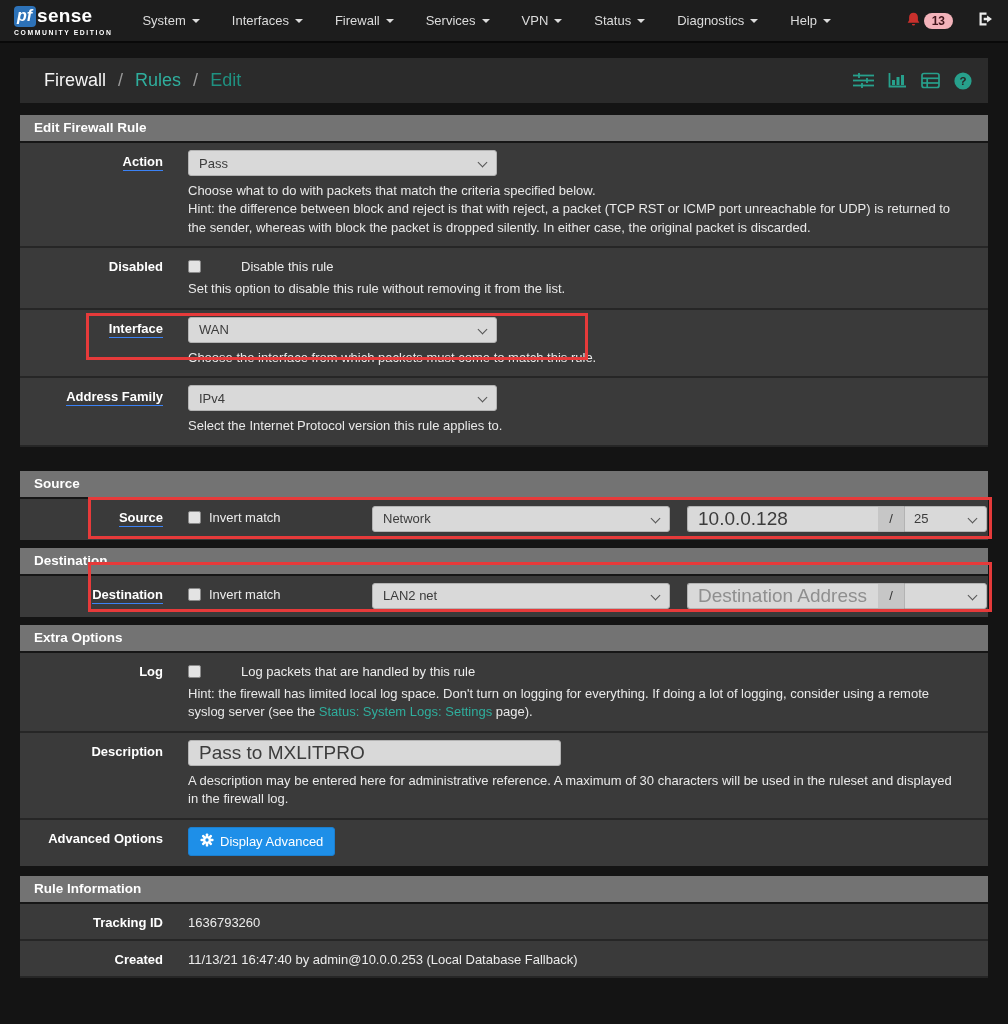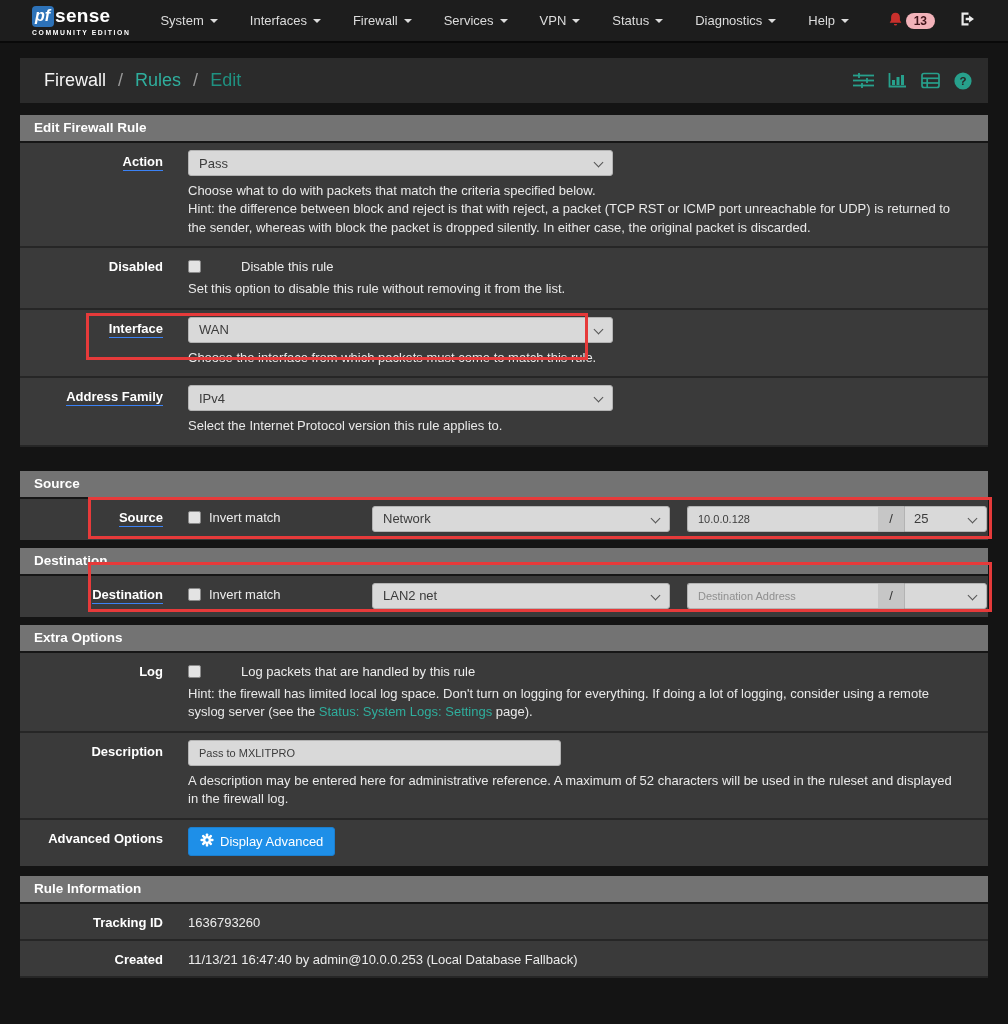--- a/index.html
+++ b/index.html
@@ -5,21 +5,21 @@
   * { box-sizing: border-box; }
   html,body { margin:0; padding:0; }
   body {
     width:1008px; min-height:1024px;
     background:#141414;
     font-family:"Liberation Sans", sans-serif;
     font-size:13px; color:#ececec;
   }
   
   .navbar { height:43px; background:#1d1d1d; border-bottom:2px solid #090909;
-            display:flex; align-items:center; padding:0 32px; }
+            display:flex; align-items:center; padding:0 14px; }
   .brand { display:flex; flex-direction:column; margin-right:14px; cursor:pointer; }
   .brand-top { display:flex; align-items:center; }
   .pf-box { background:#2d72b8; color:#fff; font-weight:bold; font-style:italic;
             font-size:16px; padding:1px 4px 2px 3px; border-radius:4px; margin-right:1px; }
   .sense-txt { color:#fff; font-weight:bold; font-size:19px; letter-spacing:.3px; }
   .edition { color:#fff; font-size:6.8px; font-weight:bold; letter-spacing:1.6px; margin-top:2px; }
   .nav-items { display:flex; align-items:center; }
   .nav-item { color:#dcdcdc; padding:0 16px; height:43px; display:flex; align-items:center; cursor:pointer; }
   .caret { width:0; height:0; border-top:4px solid #dcdcdc; border-left:4px solid transparent;
            border-right:4px solid transparent; margin-left:6px; }
@@ -51,28 +51,28 @@
   .lcol { width:168px; min-width:168px; text-align:right; padding-right:25px;
           font-weight:bold; color:#fff; padding-top:4px; }
   .lu { border-bottom:1px solid #3b82f6; padding-bottom:1px; }
   .ccol { flex:1; padding-right:18px; }
   .help { color:#e9e9e9; margin-top:6px; line-height:1.42; }
   .link { color:#2fae9d; cursor:pointer; text-decoration:none; }
 
   
   .sel { background:#d9d9d9; border:1px solid #b3b3b3; border-radius:3px; height:26px;
          display:flex; align-items:center; padding:0 24px 0 10px; color:#3c3c3c;
-         position:relative; width:425px; cursor:pointer; }
+         position:relative; width:309px; cursor:pointer; }
   .chev { position:absolute; right:10px; top:8px; width:7px; height:7px;
           border-right:1.6px solid #555; border-bottom:1.6px solid #555; transform:rotate(45deg); }
   .checkline { display:flex; align-items:center; padding-top:4px;gap:32px; }
   .cb { width:13px; height:13px; background:#e3e3e3; border:1px solid #8a8a8a;
         border-radius:2px; margin-right:8px; cursor:pointer; flex:none; }
   .tin { background:#d9d9d9; border:1px solid #b3b3b3; border-radius:3px; height:26px;
-         padding:0 10px; color:#3c3c3c; font-size:11px; width:373px; font-family:inherit; }
+         padding:0 10px; color:#3c3c3c; font-size:19px; width:373px; font-family:inherit; }
   .tin::placeholder { color:#8f8f8f; }
 
   
   .sd-controls { display:flex; align-items:flex-start; flex:1; }
   .invert-group { width:184px; display:flex; align-items:center; padding-top:4px; }
   .type-sel { width:298px; }
   .addr-group { display:flex; margin-left:17px; }
   .addr-in { width:191px; border-radius:3px 0 0 3px; border-right:none; }
   .addr-sep { width:26px; height:26px; background:#c6c6c6; border-top:1px solid #b3b3b3;
               border-bottom:1px solid #b3b3b3; color:#333; display:flex; align-items:center;
@@ -323,21 +323,21 @@
         <div class="help">
           <span>Hint: the firewall has limited local log space. Don't turn on logging for everything. If doing a lot of logging, consider using a remote syslog server (see the </span><a class="link">Status: System Logs: Settings</a><span> page).</span>
         </div>
       </div>
     </div>
 
     <div class="frow">
       <div class="lcol"><span>Description</span></div>
       <div class="ccol">
         <input class="tin" value="Pass to MXLITPRO" style="">
-        <div class="help">A description may be entered here for administrative reference. A maximum of 52 characters will be used in the ruleset and displayed in the firewall log.</div>
+        <div class="help">A description may be entered here for administrative reference. A maximum of 30 characters will be used in the ruleset and displayed in the firewall log.</div>
       </div>
     </div>
 
     <div class="frow last" style="padding-bottom:10px;">
       <div class="lcol"><span>Advanced Options</span></div>
       <div class="ccol">
         <button class="btn btn-adv">
           <span>
             <svg width="14" height="14" viewBox="0 0 16 16">
               <g fill="#fff">

